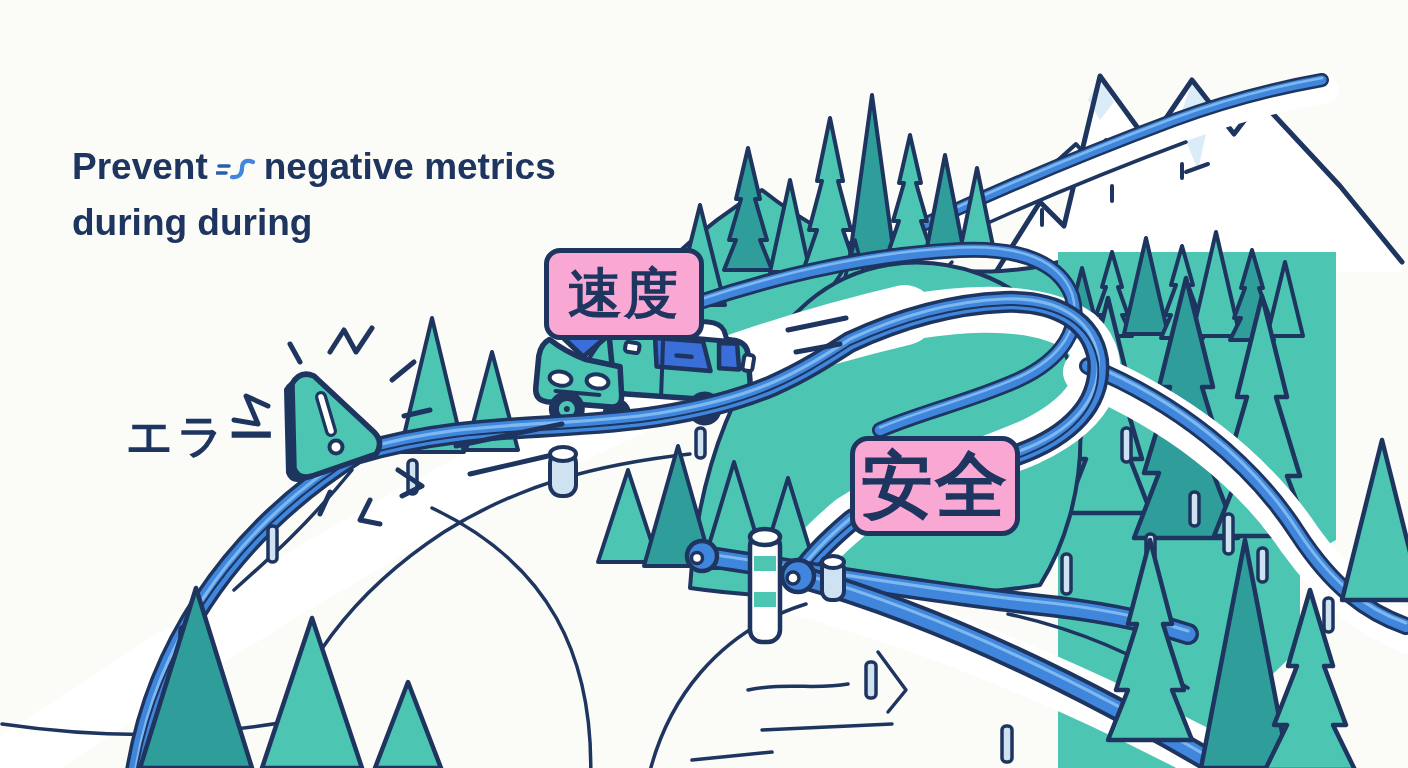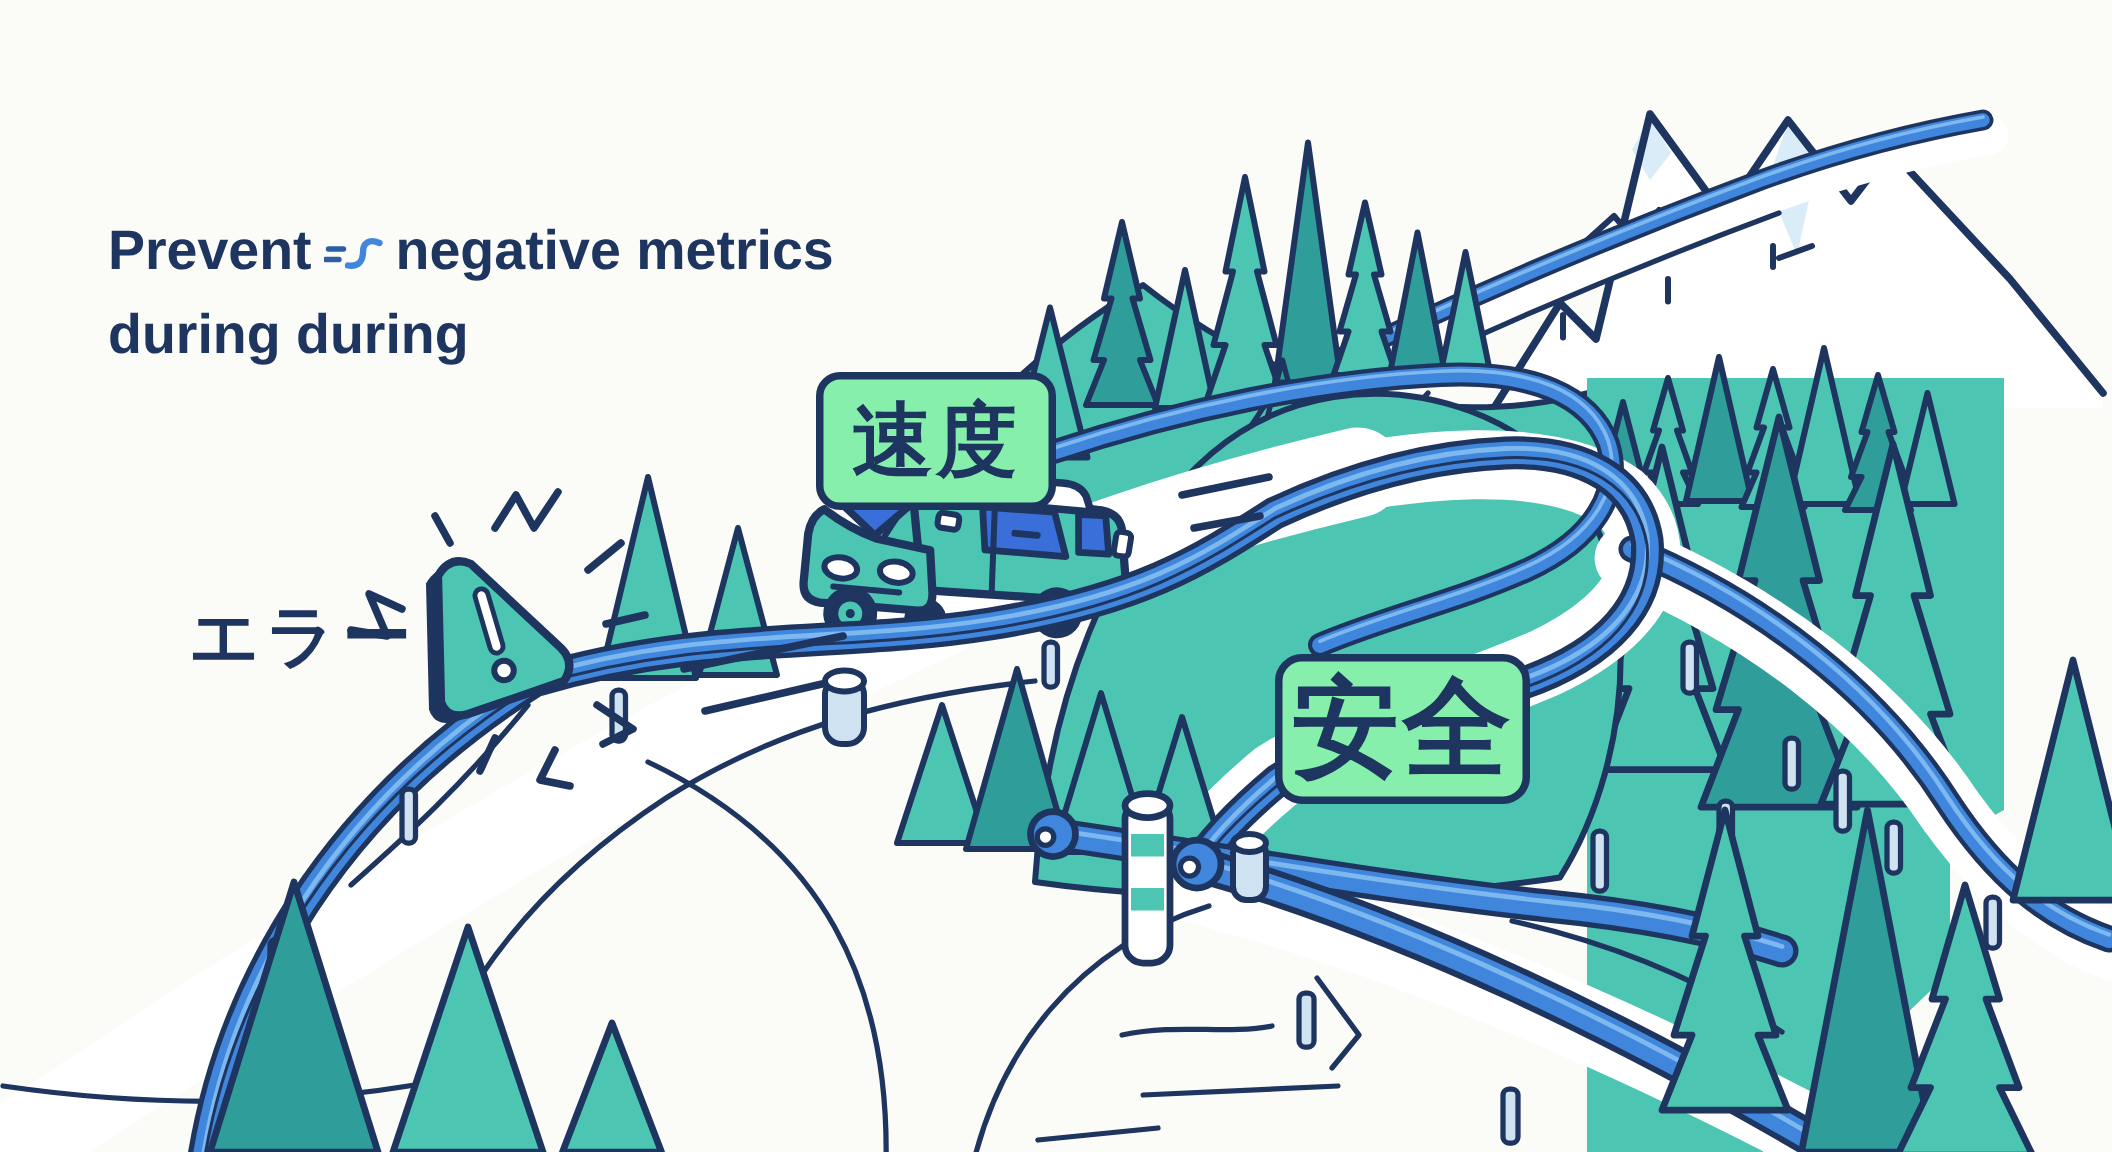--- a/index.html
+++ b/index.html
@@ -18,26 +18,26 @@
   .fS{fill:var(--snow,#daecf7);} .fP{fill:var(--post,#cfe2f2);}
   .fWin{fill:var(--window,#3a6ed8);} .fI{fill:var(--ink,#1e3560);} .nf{fill:none;}
   .rd{stroke-linecap:round;stroke-linejoin:round;}
   .railB{stroke:var(--rail-blue,#3f86dc);} .railH{stroke:var(--rail-light,#7db8ef);}
   
   .title{position:absolute;left:70px;top:44px;font-size:67px;font-weight:bold;
          color:var(--ink,#1e3560);letter-spacing:-1px;white-space:nowrap;}
   .subtitle{position:absolute;left:72px;top:140px;font-size:37px;font-weight:700;
             color:var(--ink,#1e3560);line-height:53px;width:560px;}
   .subtitle .ic{display:inline-block;vertical-align:-3px;margin:0 8px;}
-  .jp-sign{position:absolute;background:#86efac;border:5px solid var(--ink,#1e3560);
+  .jp-sign{position:absolute;background:#f9a8d4;border:5px solid var(--ink,#1e3560);
            display:flex;align-items:center;justify-content:center;
            color:var(--ink,#1e3560);font-weight:bold;}
   .sign-speed{left:544px;top:248px;width:150px;height:82px;border-radius:16px;font-size:54px;letter-spacing:2px;}
   .sign-safety{left:850px;top:436px;width:160px;height:90px;border-radius:18px;font-size:72px;letter-spacing:2px;}
-  .label-error{position:absolute;left:126px;top:394px;font-size:46px;font-weight:bold;
+  .label-error{position:absolute;left:126px;top:406px;font-size:46px;font-weight:bold;
                color:var(--ink,#1e3560);letter-spacing:4px;white-space:nowrap;}
 </style>
 </head>
 <body>
 
 <div class="stage">
 
   <svg class="scene" viewBox="0 0 1408 768">
 
     <g>

